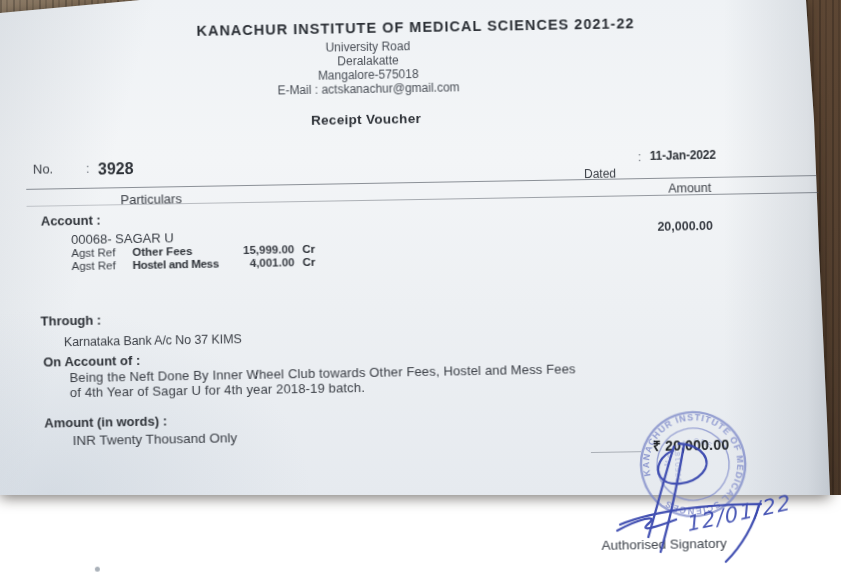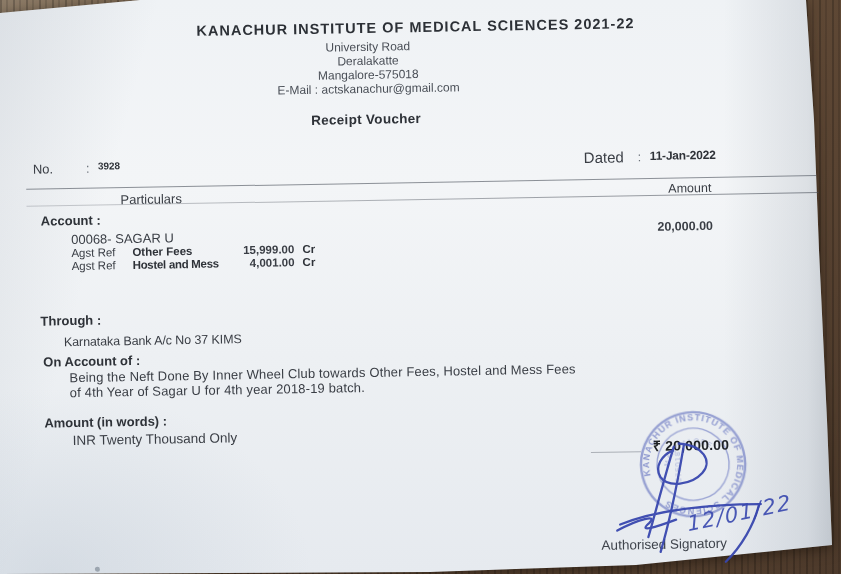--- a/index.html
+++ b/index.html
@@ -1,20 +1,20 @@
 <!DOCTYPE html>
 <html><head>
 <meta charset="utf-8">
 <style>
   * { margin:0; padding:0; box-sizing:border-box; }
   html,body { width:841px; height:574px; overflow:hidden; }
   body { font-family:"Liberation Sans", sans-serif; }
 
   .photo {
-    position:relative; width:841px; height:574px;
+    position:relative; width:841px; height:495px;
     background:
       repeating-linear-gradient(90deg, rgba(0,0,0,.20) 0 2px, rgba(0,0,0,0) 2px 6px,
         rgba(0,0,0,.12) 6px 8px, rgba(0,0,0,0) 8px 13px),
       linear-gradient(135deg, #8d7c68 0%, #7a644c 14%, #664f3a 38%, #5a4432 70%, #4d3a2b 100%);
   }
 
   .paper-shadow { position:absolute; inset:0; filter:drop-shadow(0 3px 7px rgba(20,12,5,.55)); }
   .paper {
     position:absolute; inset:0;
     clip-path: polygon(0 13px, 140px 0, 806px 0, 814px 120px, 819px 250px,
@@ -67,23 +67,23 @@
 
     <div class="abs title">KANACHUR INSTITUTE OF MEDICAL SCIENCES 2021-22</div>
     <div class="abs addr" style="top:39px">University Road</div>
     <div class="abs addr" style="top:53px">Deralakatte</div>
     <div class="abs addr" style="top:67px">Mangalore-575018</div>
     <div class="abs addr" style="top:81px">E-Mail : actskanachur@gmail.com</div>
     <div class="abs rv">Receipt Voucher</div>
 
     <div class="abs lab13" style="left:35px; top:155px">No.</div>
     <div class="abs lab13 colon" style="left:88px; top:155px">:</div>
-    <div class="abs b" style="left:100px; top:155px; font-size:10px">3928</div>
+    <div class="abs b" style="left:100px; top:155px; font-size:16px">3928</div>
 
-    <div class="abs" style="left:586px; top:152px; font-size:15px">Dated</div>
+    <div class="abs" style="left:586px; top:170px; font-size:12px">Dated</div>
     <div class="abs colon" style="left:640px; top:154px; font-size:12.5px">:</div>
     <div class="abs b" style="left:652px; top:153px; font-size:12px; letter-spacing:-0.2px">11-Jan-2022</div>
 
     <div class="rule" style="left:28px; top:182px; width:790px"></div>
     <div class="abs" style="left:122px; top:187px; font-size:13px">Particulars</div>
     <div class="abs" style="left:633px; top:186px; width:80px; text-align:right; font-size:12.5px">Amount</div>
     <div class="rule" style="left:28px; top:199px; width:792px;
          background:linear-gradient(to right, rgba(70,76,86,.25), rgba(70,76,86,.62))"></div>
 
     <div class="abs b lab13" style="left:42px; top:207px">Account :</div>

